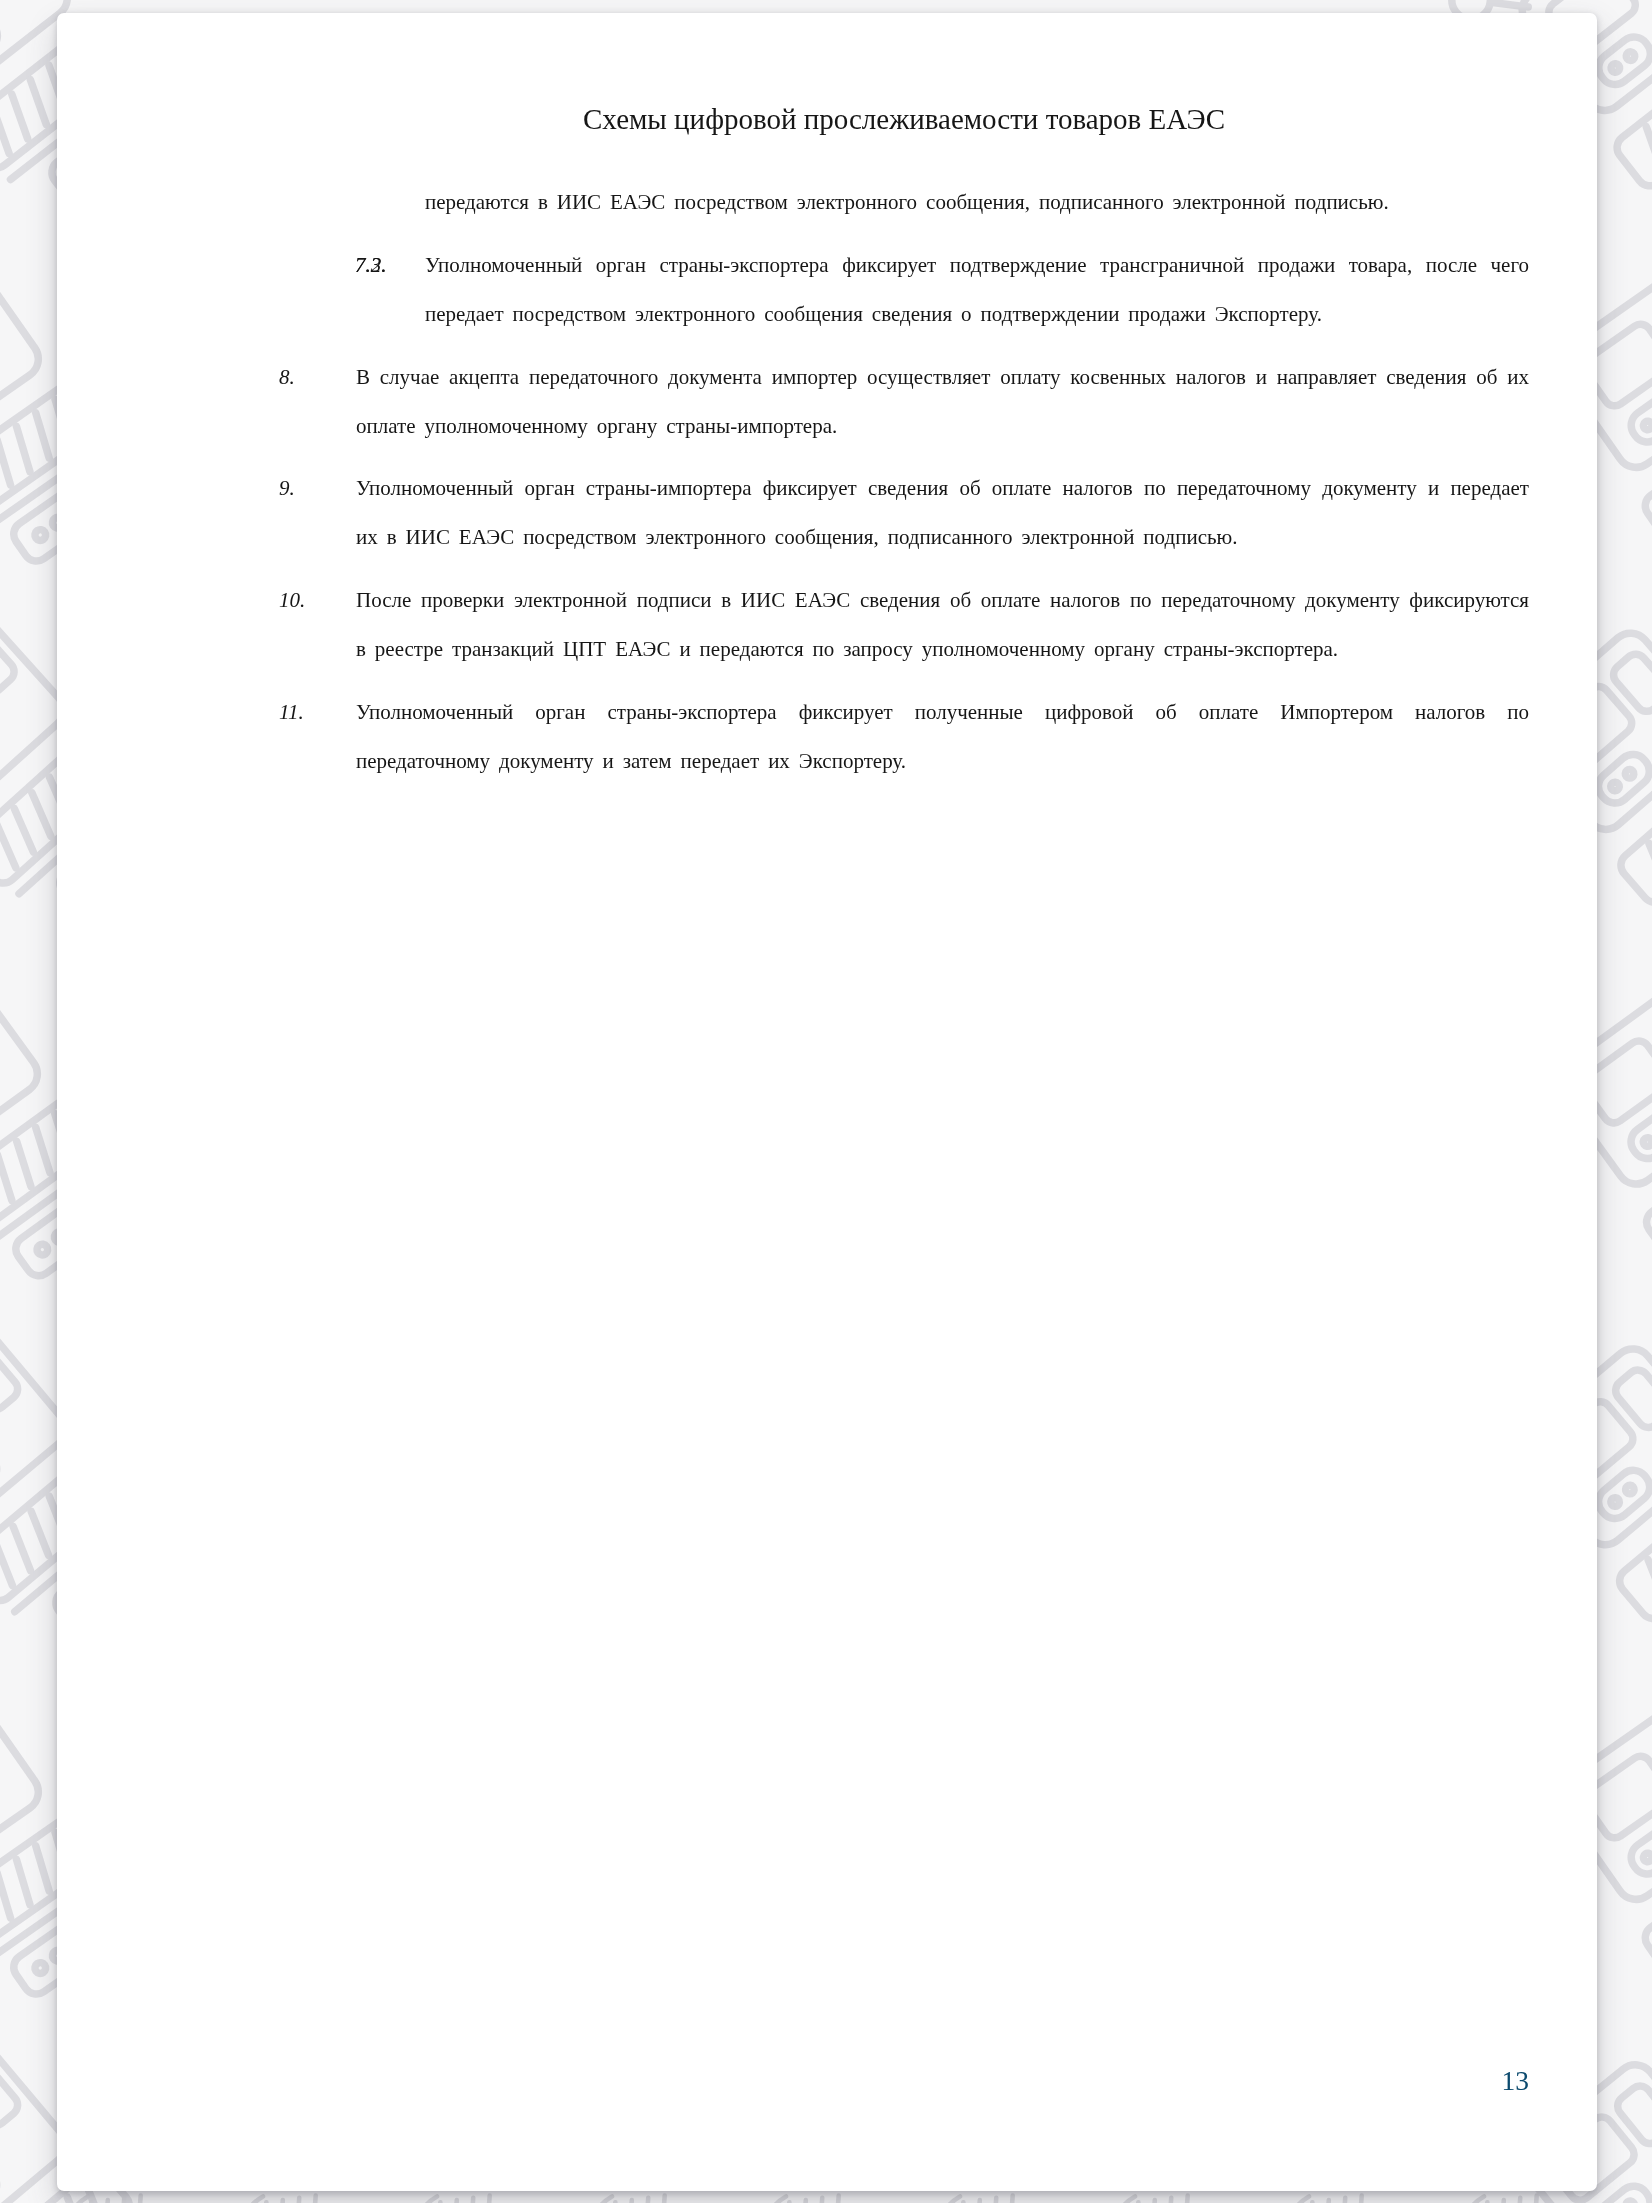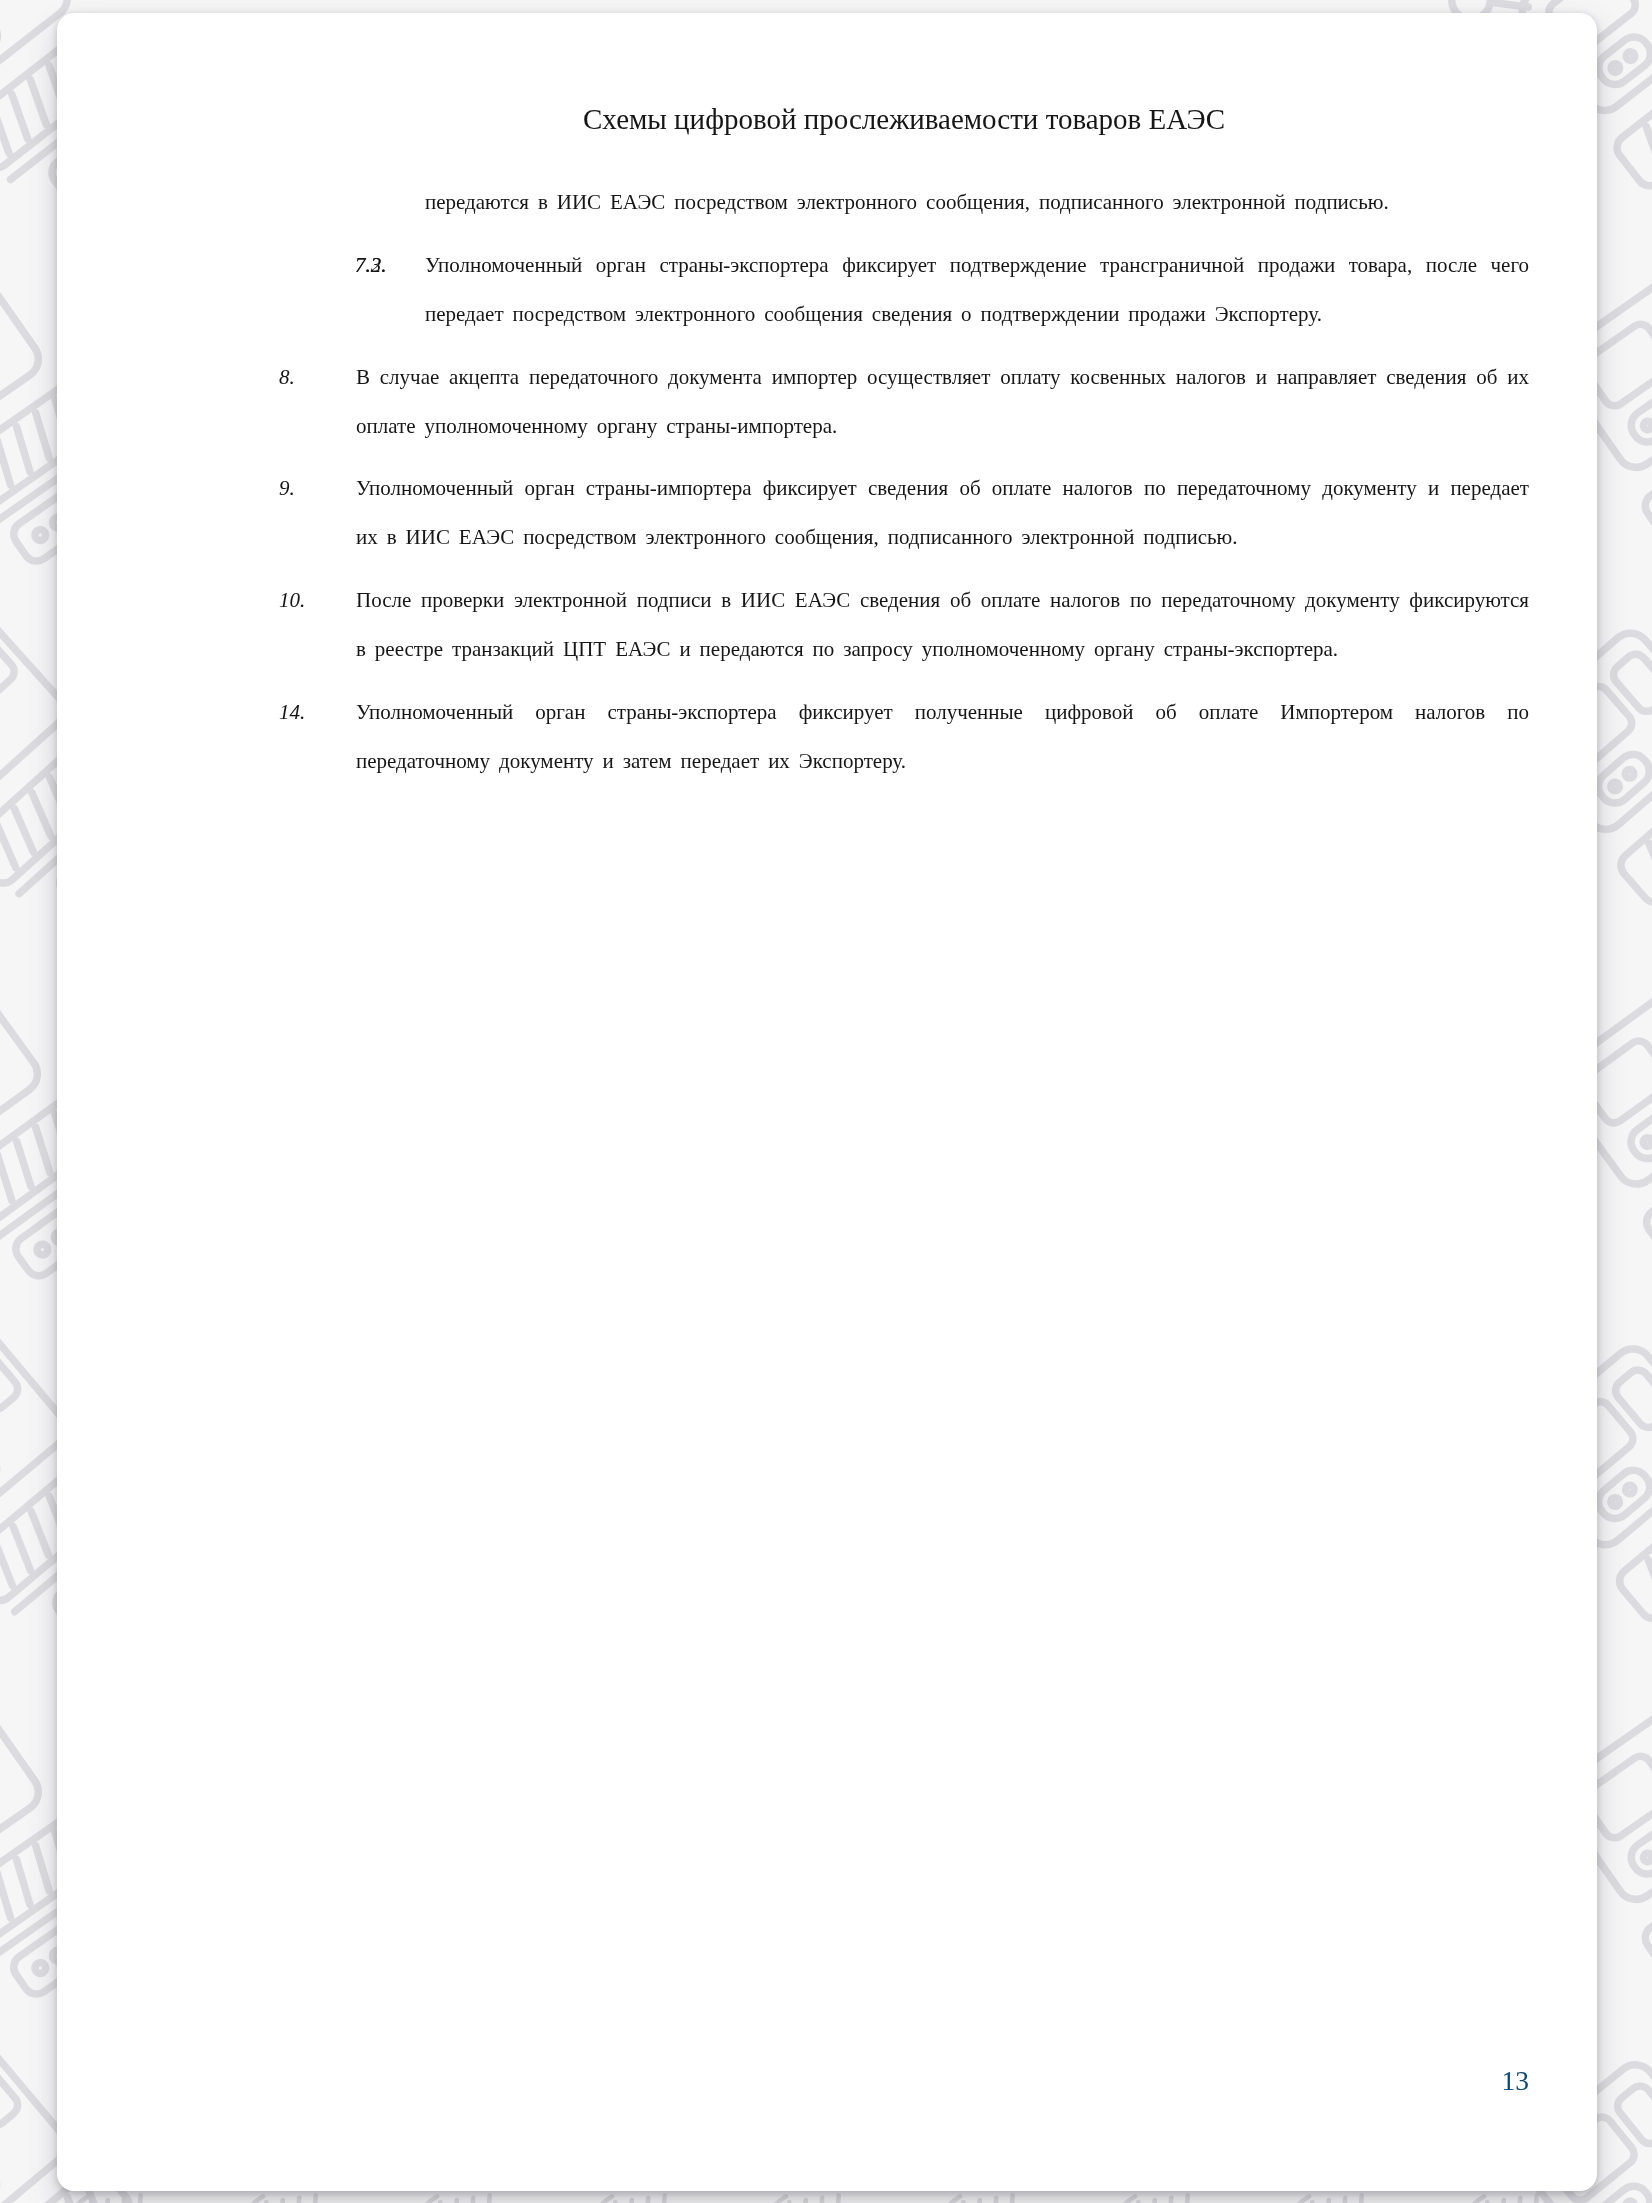--- a/index.html
+++ b/index.html
@@ -25,21 +25,21 @@
   }
   .wm { position: absolute; }
   
   .page {
     position: absolute;
     left: 57px;
     top: 13px;
     width: 1540px;
     height: 2178px;
     background: #ffffff;
-    border-radius: 17px;
+    border-radius: 7px;
     box-shadow: 0 2.8px 7.3px rgba(70,70,80,0.28), 0 14.7px 31px rgba(70,70,80,0.22);
     z-index: 1;
     box-sizing: border-box;
     padding-top: 88px;
     color: #161616;
   }
   .content {
     padding: 0 68px 0 222px;
   }
   .running-header {
@@ -211,21 +211,21 @@
 
       <div class="para item item-main">
         <span class="num">9.</span><span class="txt">Уполномоченный орган страны-импортера фиксирует сведения об оплате налогов по передаточному документу и передает их в ИИС ЕАЭС посредством электронного сообщения, подписанного электронной подписью.</span>
       </div>
 
       <div class="para item item-main">
         <span class="num">10.</span><span class="txt">После проверки электронной подписи в ИИС ЕАЭС сведения об оплате налогов по передаточному документу фиксируются в реестре транзакций ЦПТ ЕАЭС и передаются по запросу уполномоченному органу страны-экспортера.</span>
       </div>
 
       <div class="para item item-main">
-        <span class="num">14.</span><span class="txt">Уполномоченный орган страны-экспортера фиксирует полученные цифровой об оплате Импортером налогов по передаточному документу и затем передает их Экспортеру.</span>
+        <span class="num">11.</span><span class="txt">Уполномоченный орган страны-экспортера фиксирует полученные цифровой об оплате Импортером налогов по передаточному документу и затем передает их Экспортеру.</span>
       </div>
 
     </div>
 
     <div class="page-number">13</div>
   </div>
 
 </div>
 
 

